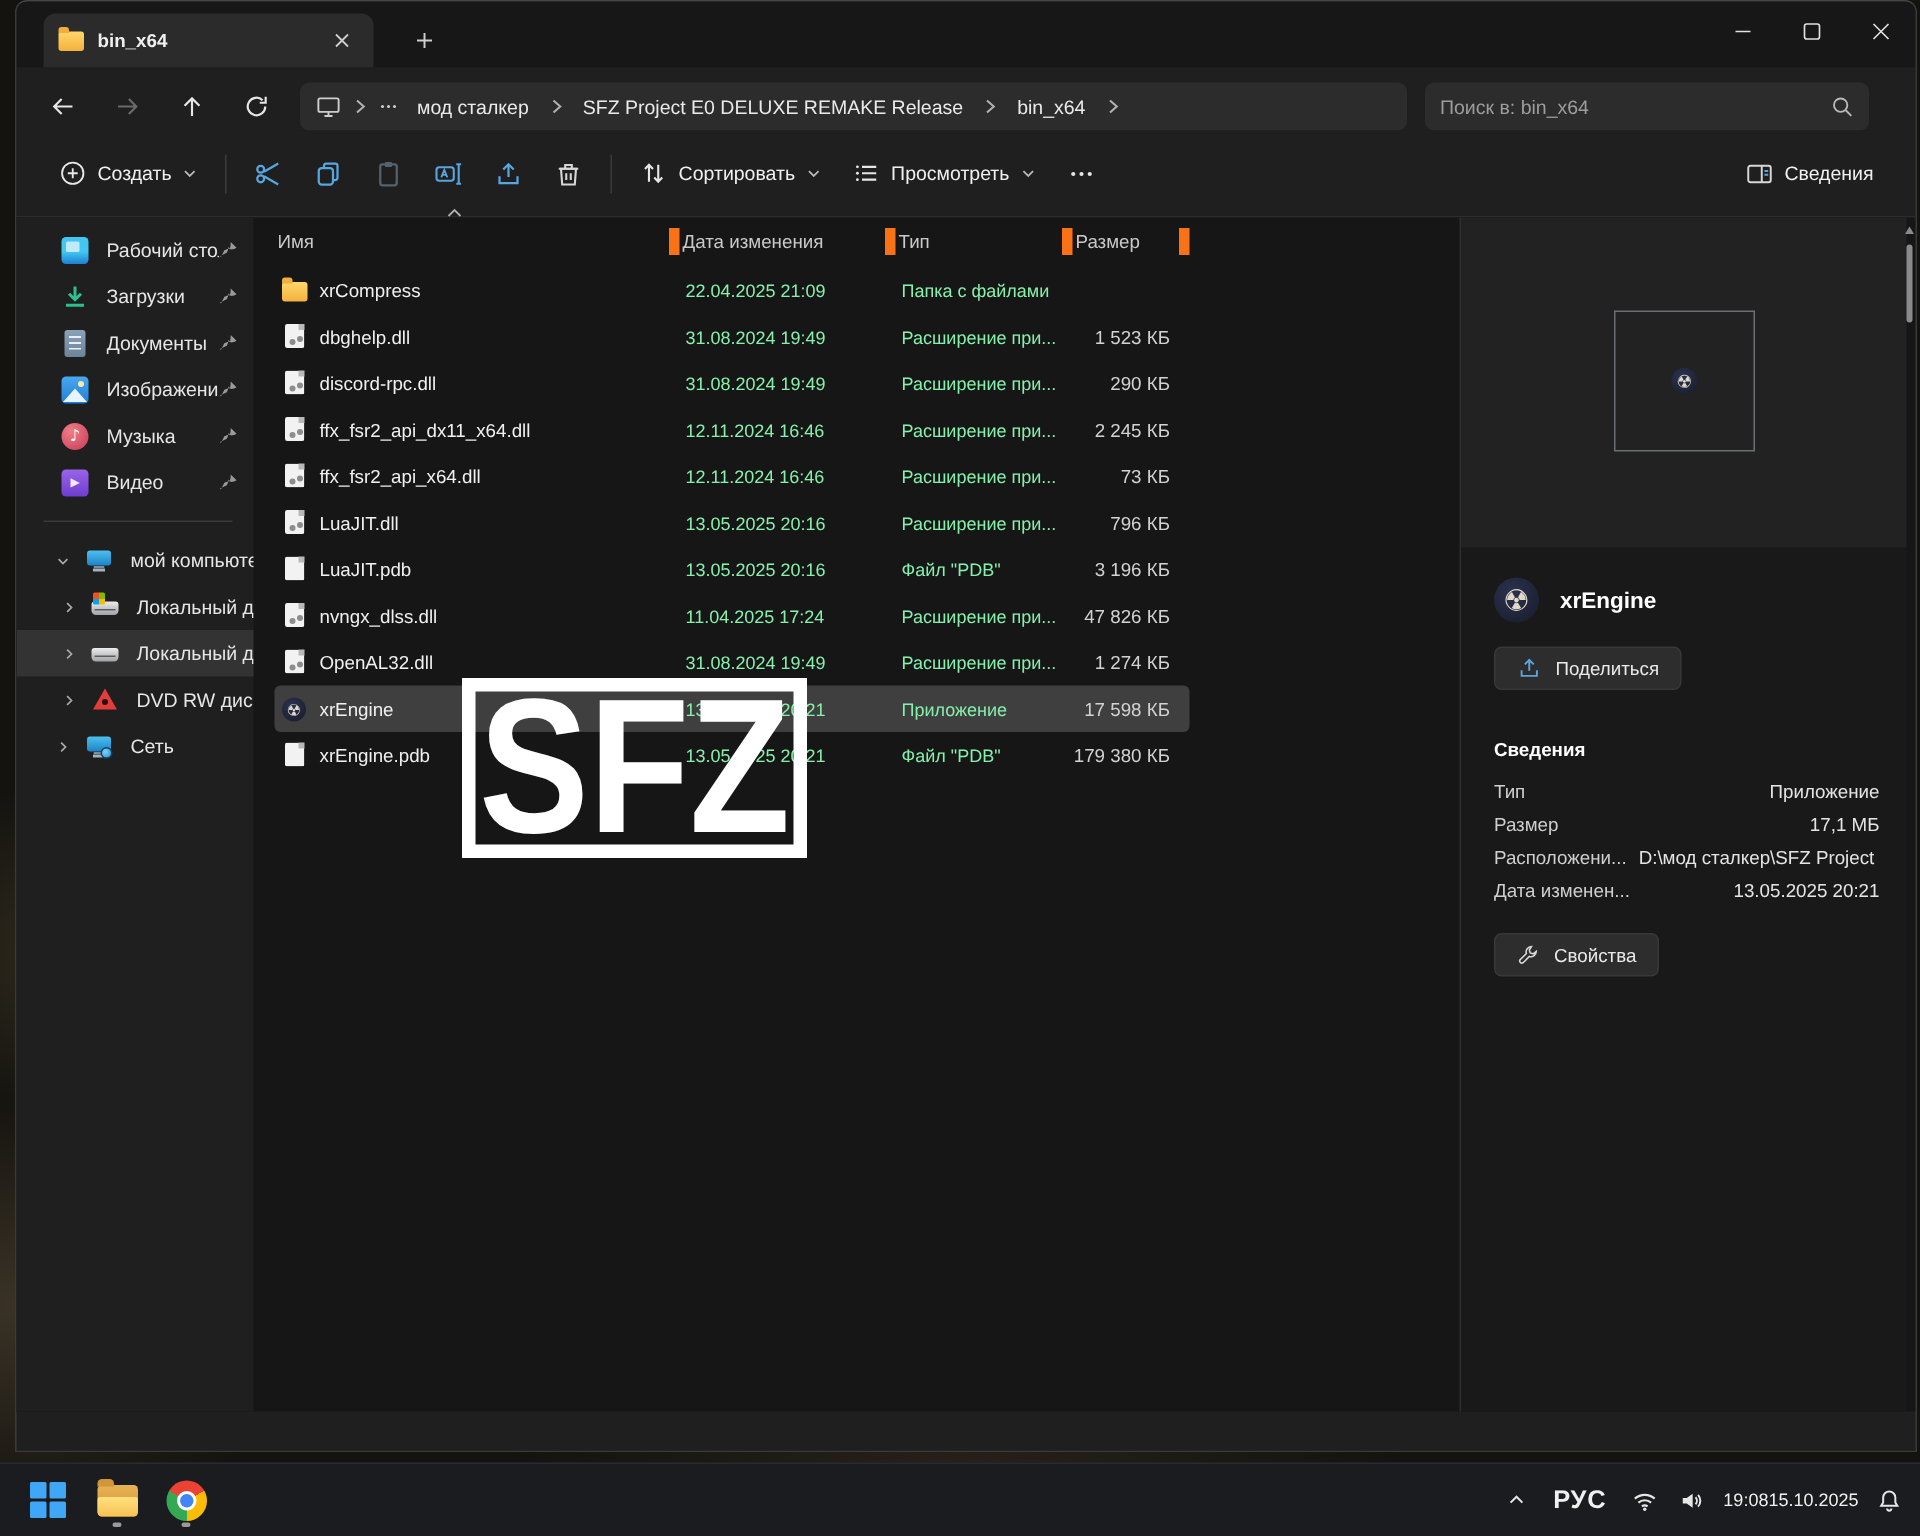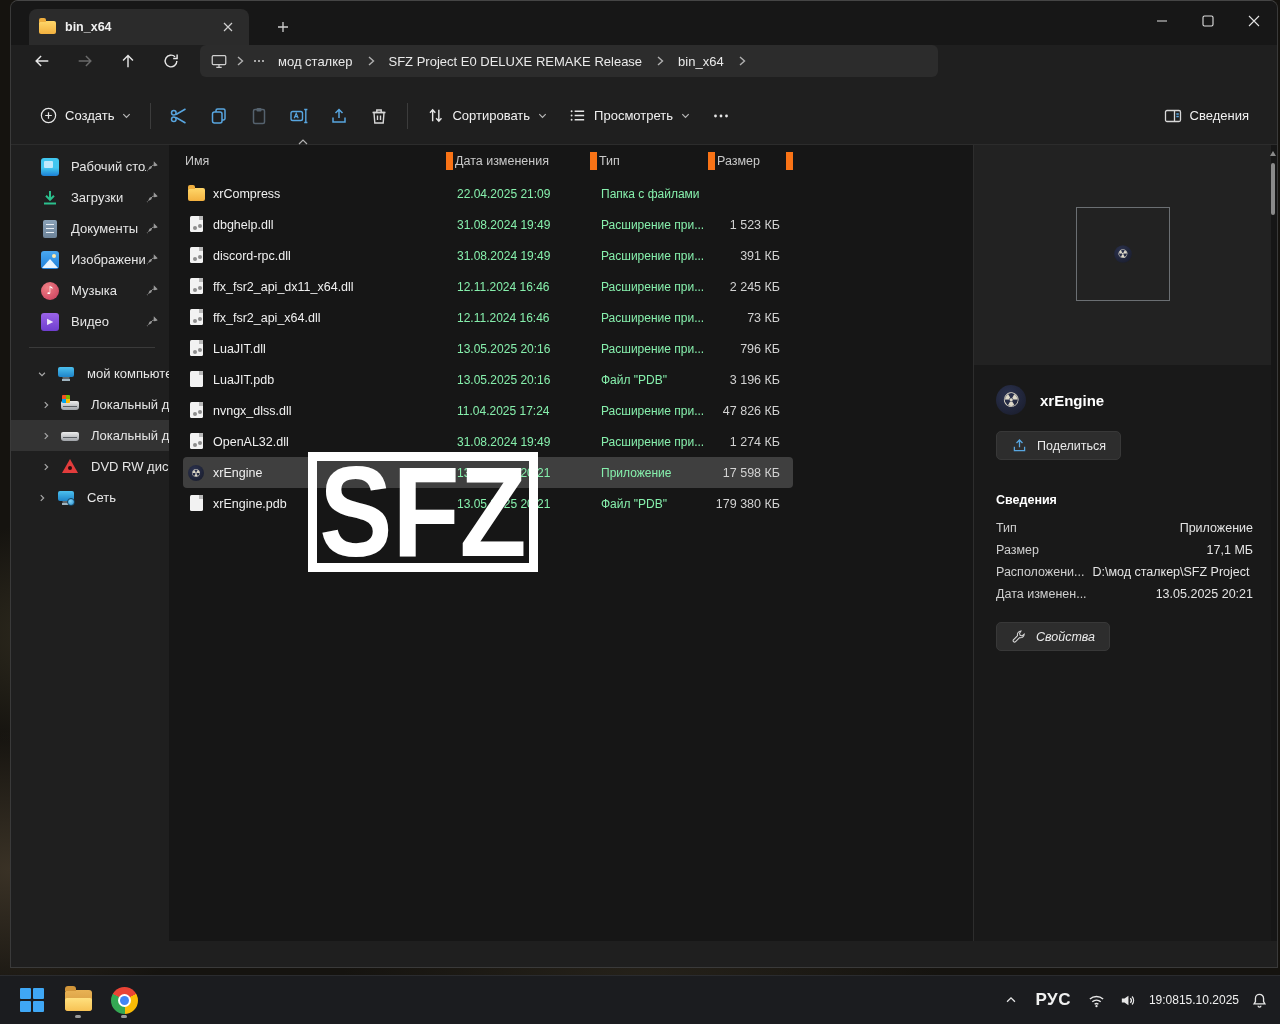--- a/index.html
+++ b/index.html
@@ -31,21 +31,21 @@
   .wincontrols { position:absolute; right:0; top:0; height:40px; display:flex; }
   .wc { width:46px; height:40px; display:flex; align-items:center; justify-content:center; }
 
   
   .mini-folder { position:relative; width:17px; height:13px; background:linear-gradient(#ffd76a,#f3b13f); border-radius:2px; }
   .mini-folder::before { content:""; position:absolute; left:0; top:-3px; width:7px; height:4px;
     background:#efAE3e; background:#efae3e; border-radius:2px 2px 0 0; }
 
   
   .navbar { position:absolute; left:0; top:44px; right:0; height:42px; background:#1f1f1f;
-    display:flex; align-items:flex-start; }
+    display:flex; align-items:flex-end; }
   .navbtn { width:34px; height:32px; margin-left:9px; border-radius:5px; display:flex; align-items:center; justify-content:center; }
   .navbtn:first-child { margin-left:14px; }
   .crumbbar { margin-left:12px; width:738px; height:32px; background:#2c2c2c; border-radius:6px;
     display:flex; align-items:center; padding:0 8px; gap:2px; }
   .crumb { font-size:13px; color:#eaeaea; padding:4px 8px; border-radius:4px; white-space:nowrap; }
   .crumb-sep, .crumb-ov { display:flex; align-items:center; justify-content:center; padding:0 2px; }
   .searchbox { margin-left:12px; width:296px; height:32px; background:#2c2c2c; border-radius:6px;
     display:flex; align-items:center; padding:0 10px; }
   .search-ph { flex:1; font-size:13px; color:#9d9d9d; }
 
@@ -142,21 +142,21 @@
   .dhead .fi-app::before { font-size:20px; }
   .dtitle { font-size:15px; font-weight:bold; color:#fff; }
   .btn { display:inline-flex; align-items:center; gap:9px; background:#2d2d2d; border:1px solid #383838;
     border-radius:5px; padding:0 14px; height:29px; font-size:12.5px; color:#eaeaea; }
   .share-btn { position:absolute; left:22px; top:286px; }
   .dsection { position:absolute; left:22px; top:348px; font-size:12.5px; font-weight:bold; color:#fff; }
   .dprops { position:absolute; left:22px; top:372px; right:18px; }
   .dprop { display:flex; height:22px; align-items:center; font-size:12.5px; }
   .dprop .pl { color:#cfcfcf; white-space:nowrap; }
   .dprop .pv { margin-left:auto; color:#e4e4e4; white-space:nowrap; overflow:hidden; text-align:right; padding-left:8px; }
-  .props-btn { position:absolute; left:22px; top:477px;font-style:italic; }
+  .props-btn { position:absolute; left:22px; top:477px; }
 
   
   .vscroll { position:absolute; right:0; top:0; width:8px; bottom:0; }
   .vscroll .arrow-up { position:absolute; top:6px; left:1px; width:0; height:0;
     border-left:3px solid transparent; border-right:3px solid transparent; border-bottom:5px solid #8a8a8a; }
   .vscroll .thumb { position:absolute; top:18px; left:2px; width:4px; height:52px; border-radius:3px; background:#8a8a8a; }
 
   
   .statusbar { position:absolute; left:0; bottom:0; right:0; height:26px; background:#1c1c1c;
     border-top:1px solid #2d2d2d; display:flex; align-items:center; font-size:12px; color:#c8c8c8; }
@@ -298,20 +298,27 @@
             </svg>
         </span>
         <span class="crumb">bin_x64</span>
         <span class="crumb-sep">
           <svg width="12" height="12" viewBox="0 0 12 12">
               <path d="M4 2l4.5 4L4 10" fill="none" stroke="#b0b0b0" stroke-width="1.4"></path>
             </svg>
         </span>
       </div>
 
+      <div class="searchbox">
+        <span class="search-ph">Поиск в: bin_x64</span>
+        <svg width="16" height="16" viewBox="0 0 18 18">
+            <circle cx="8" cy="8" r="5" fill="none" stroke="#b8b8b8" stroke-width="1.4"></circle>
+            <path d="M11.8 11.8L16 16" stroke="#b8b8b8" stroke-width="1.4"></path>
+          </svg>
+      </div>
     </div>
 
     <div class="cmdbar">
       <div class="cmd" style="margin-left:18px">
         <svg width="19" height="19" viewBox="0 0 20 20">
             <circle cx="10" cy="10" r="7.5" fill="none" stroke="#e6e6e6" stroke-width="1.3"></circle>
             <path d="M10 6.5v7M6.5 10h7" stroke="#e6e6e6" stroke-width="1.3"></path>
           </svg>
         <span class="cmd-label">Создать</span>
         <svg width="11" height="11" viewBox="0 0 12 12">
@@ -530,21 +537,21 @@
             <span class="c-type">Расширение при...</span>
             <span class="c-size">1 523 КБ</span>
           </div>
           <div class="frow">
             <span class="fi fi-page fi-dll">
                 <i class="gears"></i>
               </span>
             <span class="c-name">discord-rpc.dll</span>
             <span class="c-date">31.08.2024 19:49</span>
             <span class="c-type">Расширение при...</span>
-            <span class="c-size">391 КБ</span>
+            <span class="c-size">290 КБ</span>
           </div>
           <div class="frow">
             <span class="fi fi-page fi-dll">
                 <i class="gears"></i>
               </span>
             <span class="c-name">ffx_fsr2_api_dx11_x64.dll</span>
             <span class="c-date">12.11.2024 16:46</span>
             <span class="c-type">Расширение при...</span>
             <span class="c-size">2 245 КБ</span>
           </div>

